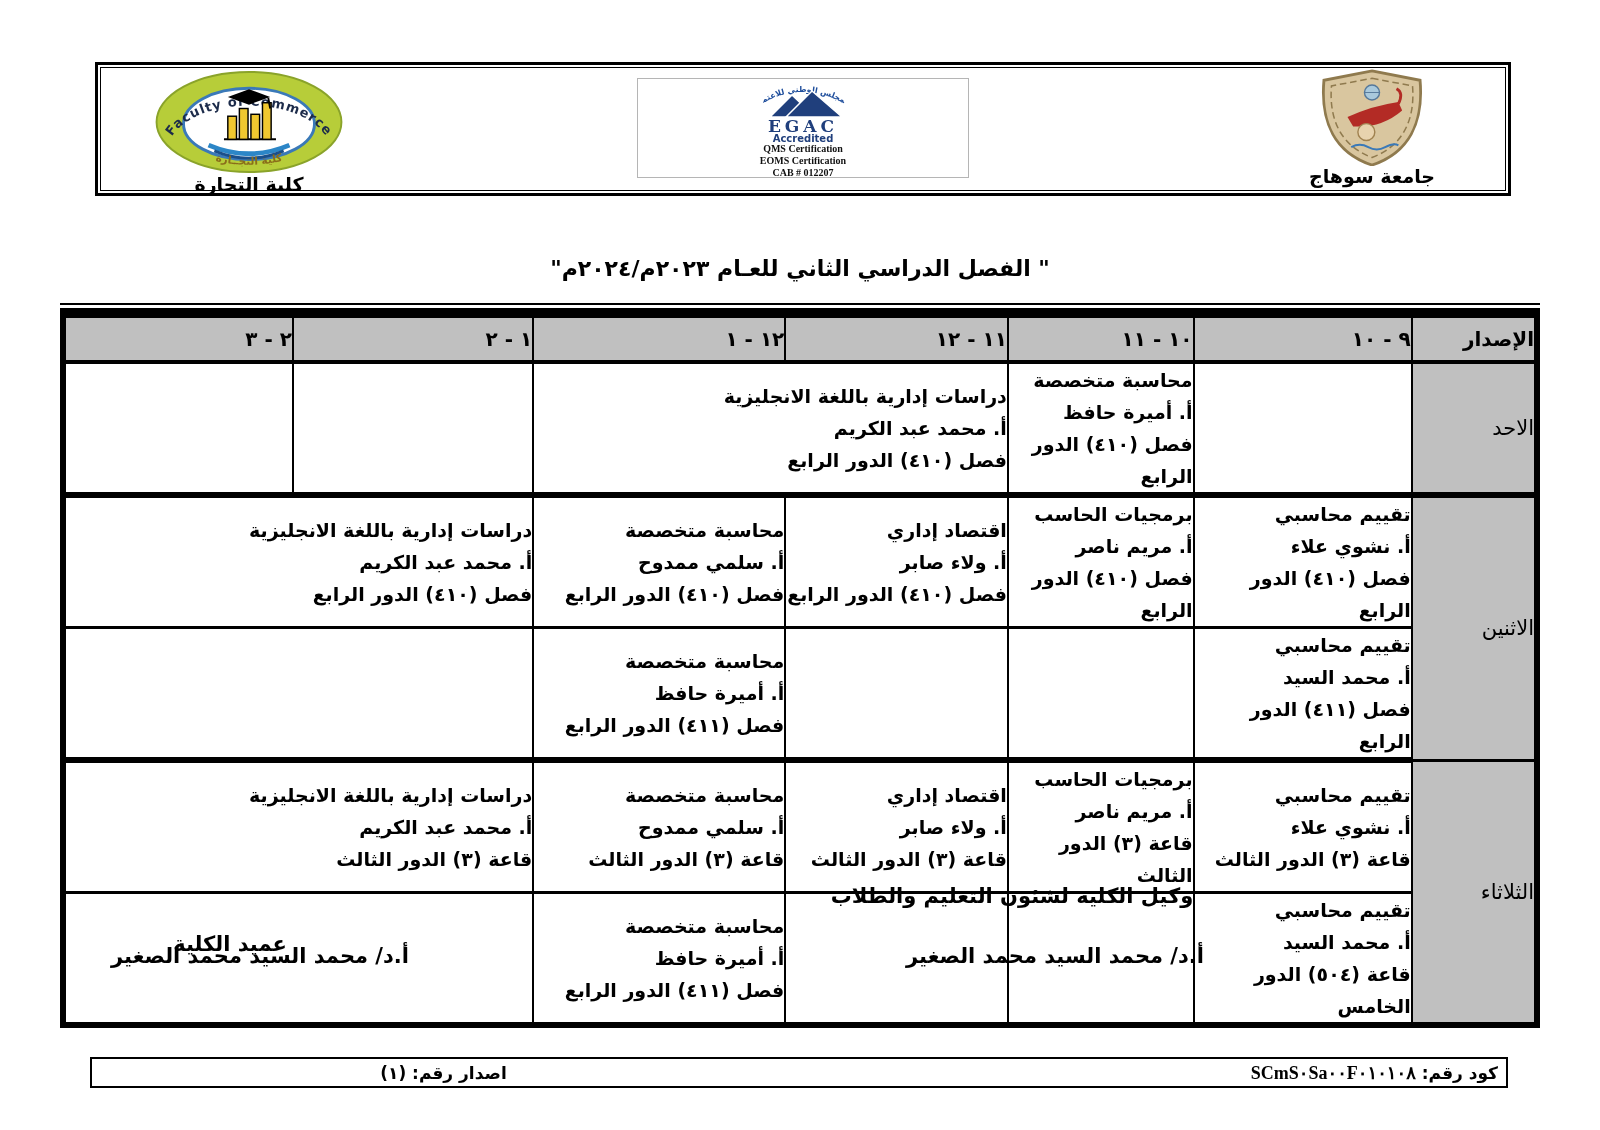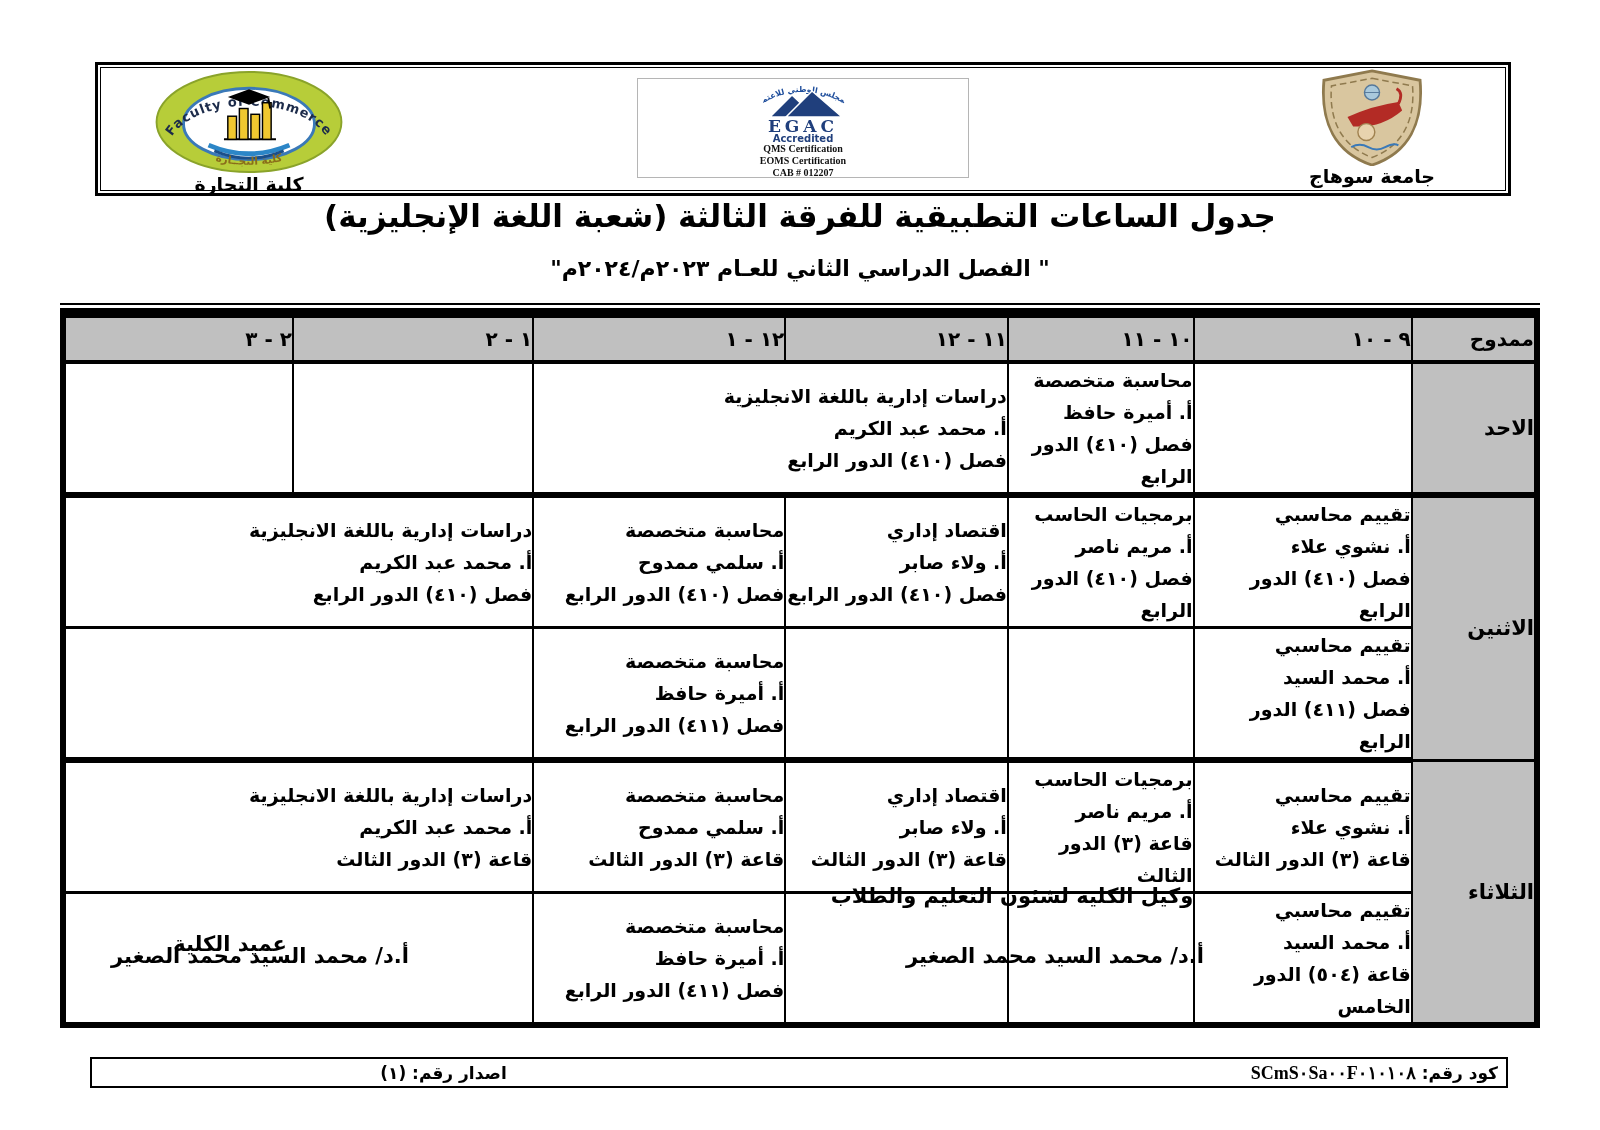--- a/index.html
+++ b/index.html
@@ -25,21 +25,21 @@
               font-size:22px;font-weight:bold;}
 
   
   .schedule{position:absolute;left:60px;top:303px;width:1480px;}
   .schedule .topline{height:2px;background:#000;margin-bottom:3px;}
   table.grid{width:100%;border-collapse:collapse;border:6px solid #000;border-top:10px solid #000;
              table-layout:fixed;}
   table.grid th,table.grid td{border:2px solid #000;text-align:right;vertical-align:middle;padding:0;}
   table.grid th{height:42px;background:#c0c0c0;font-size:20px;font-weight:bold;border-bottom-width:4px;}
   table.grid td{height:106px;border-top-width:3px;border-bottom-width:3px;}
-  td.day-cell{background:#c0c0c0;font-size:21px;font-weight:bold;border-bottom-width:6px;}
+  td.day-cell{background:#c0c0c0;font-size:21px;font-weight:normal;border-bottom-width:6px;}
   tr.thick-bottom td{border-bottom-width:6px;}
   td.thick-left{border-left-width:5px;}
   .cline{font-size:19px;font-weight:bold;line-height:32px;}
 
   
   .sig{position:absolute;font-weight:bold;text-align:center;}
   .sig-r-title{left:752px;top:884px;width:520px;font-size:21px;}
   .sig-l-title{left:70px;top:932px;width:320px;font-size:21px;}
   .sig-r-name{left:795px;top:944px;width:520px;font-size:21px;}
   .sig-l-name{left:95px;top:944px;width:330px;font-size:21px;}
@@ -127,38 +127,37 @@
           </g>
           <circle cx="64" cy="68" r="9" fill="#e8d3ae" stroke="#a08250" stroke-width="1.5"></circle>
           <path d="M48,84 Q57,79 66,84 T84,84 T98,82" stroke="#3a79b8" stroke-width="2.2" fill="none"></path>
         </svg>
         <div class="logo-caption">جامعة سوهاج</div>
       </div>
 
     </div>
   </div>
 
-  <div class="page-title">جدول الساعات التطبيقية للفرقة الثالثة (شعبة اللغة الإنجليزية)</div>
   <div class="page-subtitle">" الفصل الدراسي الثاني للعـام ٢٠٢٣م/٢٠٢٤م"</div>
 
   <div class="schedule">
     <div class="topline"></div>
     <table class="grid">
         <colgroup>
           <col style="width: 8.5%;">
           <col style="width: 14.8%;">
           <col style="width: 12.6%;">
           <col style="width: 15.1%;">
           <col style="width: 17.1%;">
           <col style="width: 16.3%;">
           <col style="width: 15.6%;">
         </colgroup>
         <thead>
           <tr>
-            <th>ممدوح</th>
+            <th>الإصدار</th>
             <th>٩ - ١٠</th>
             <th>١٠ - ١١</th>
             <th>١١ - ١٢</th>
             <th>١٢ - ١</th>
             <th>١ - ٢</th>
             <th>٢ - ٣</th>
           </tr>
         </thead>
         <tbody>
           <tr class="thick-bottom">

